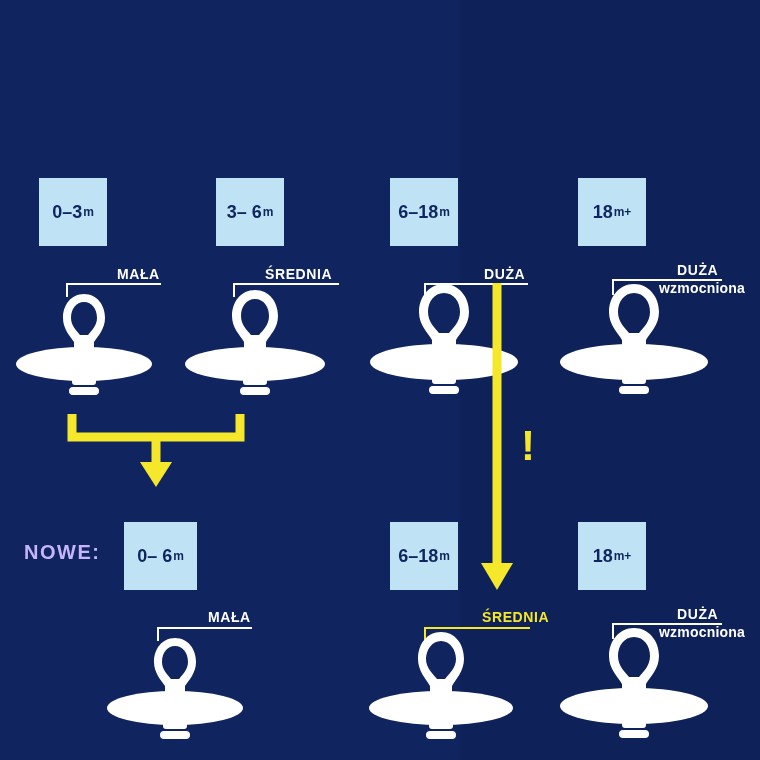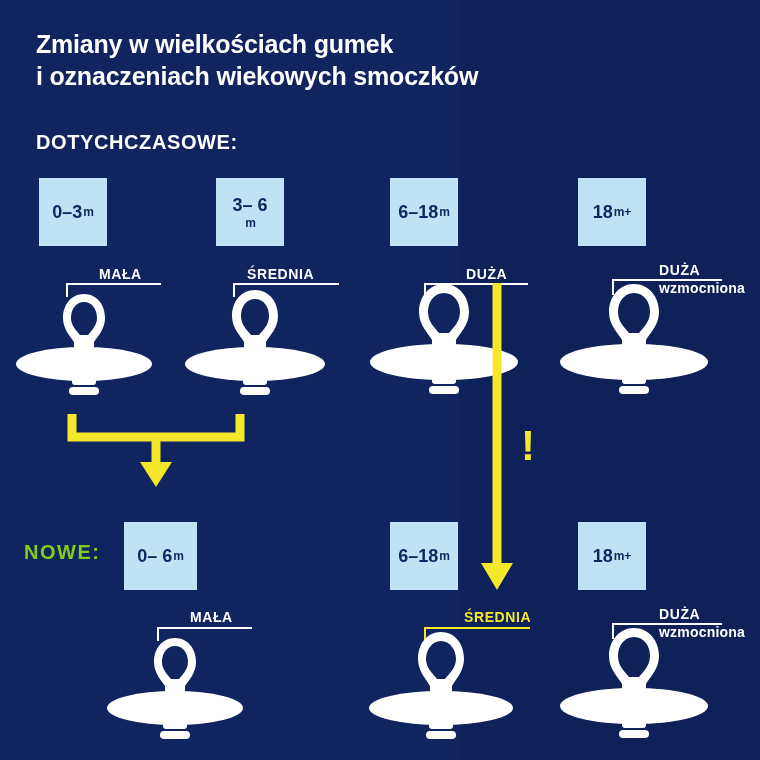--- a/index.html
+++ b/index.html
@@ -48,21 +48,21 @@
     letter-spacing: 0.6px;
   }
   #label-old {
     left: 36px;
     top: 131px;
     color: #ffffff;
   }
   #label-new {
     left: 24px;
     top: 541px;
-    color: #84cc16;
+    color: #c4b5fd;
     letter-spacing: 1.5px;
   }
   .age-box {
     position: absolute;
     background: #bfe3f5;
     color: #10255f;
     display: flex;
     align-items: center;
     justify-content: center;
     font-weight: bold;
@@ -73,20 +73,21 @@
     font-weight: bold;
     margin-left: 1px;
   }
   .size-label {
     position: absolute;
     font-size: 14px;
     font-weight: bold;
     letter-spacing: 0.6px;
     color: #ffffff;
     white-space: nowrap;
+    margin-left: 18px;
   }
   .size-label.yellow {
     color: #f5e82a;
   }
   .size-sub {
     position: absolute;
     font-size: 14px;
     font-weight: bold;
     letter-spacing: 0.2px;
     color: #ffffff;
@@ -124,31 +125,28 @@
     line-height: 1;
   }
 </style>
 </head>
 <body>
 
 <div id="stage">
 
   <div class="band"></div>
 
-  <div class="title">Zmiany w wielkościach gumek
-i oznaczeniach wiekowych smoczków</div>
-
-  <div class="section-label" id="label-old">DOTYCHCZASOWE:</div>
+
   <div class="section-label" id="label-new">NOWE:</div>
 
   <div class="age-box" style="left:39px; top:178px; width:68px; height:68px;justify-content:center;">
     <span>0–3</span>
       <span class="unit">m</span>
   </div>
-  <div class="age-box" style="left:216px; top:178px; width:68px; height:68px;flex-direction:column;">
+  <div class="age-box" style="left:216px; top:178px; width:68px; height:68px;">
     <span>3– 6</span>
       <span class="unit">m</span>
   </div>
   <div class="age-box" style="left:390px; top:178px; width:68px; height:68px;">
     <span>6–18</span>
       <span class="unit">m</span>
   </div>
   <div class="age-box" style="left:578px; top:178px; width:68px; height:68px;">
     <span>18</span>
       <span class="unit">m+</span>

